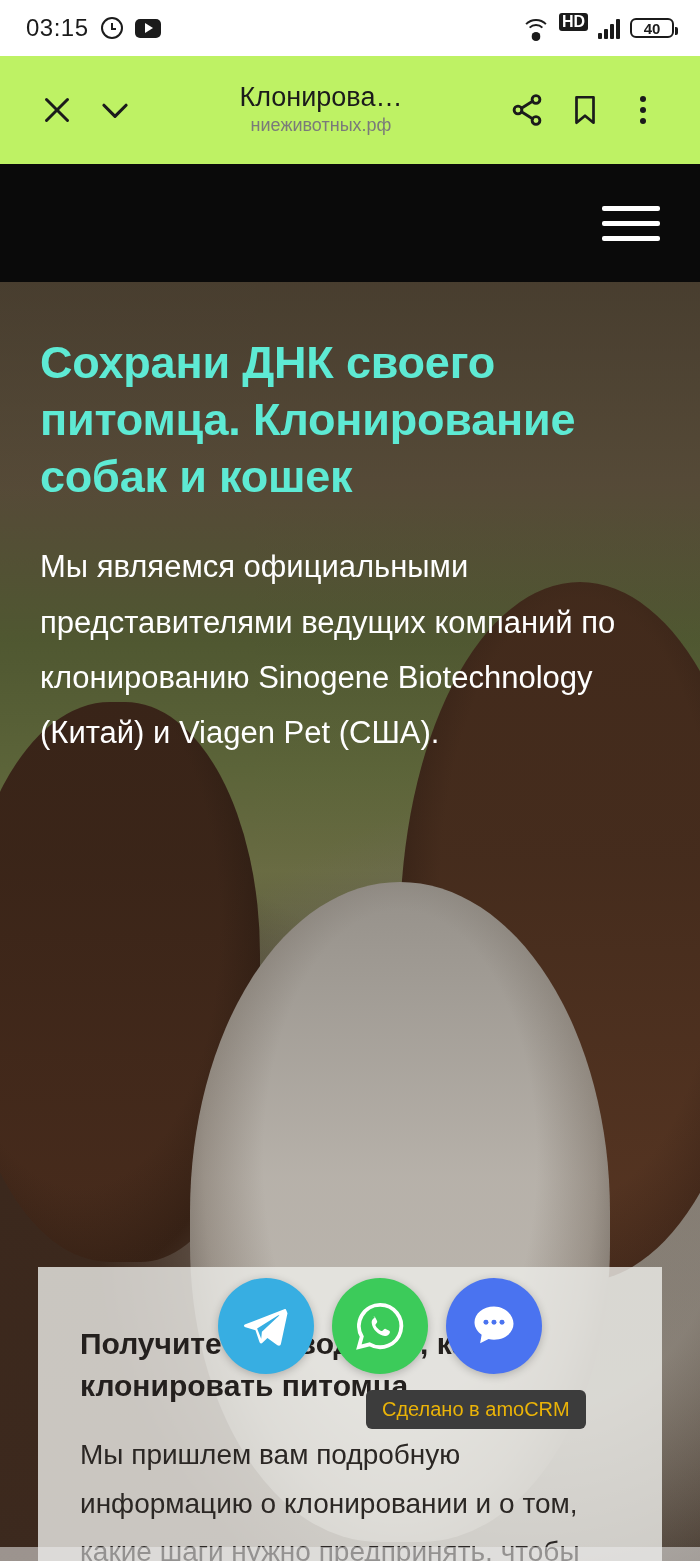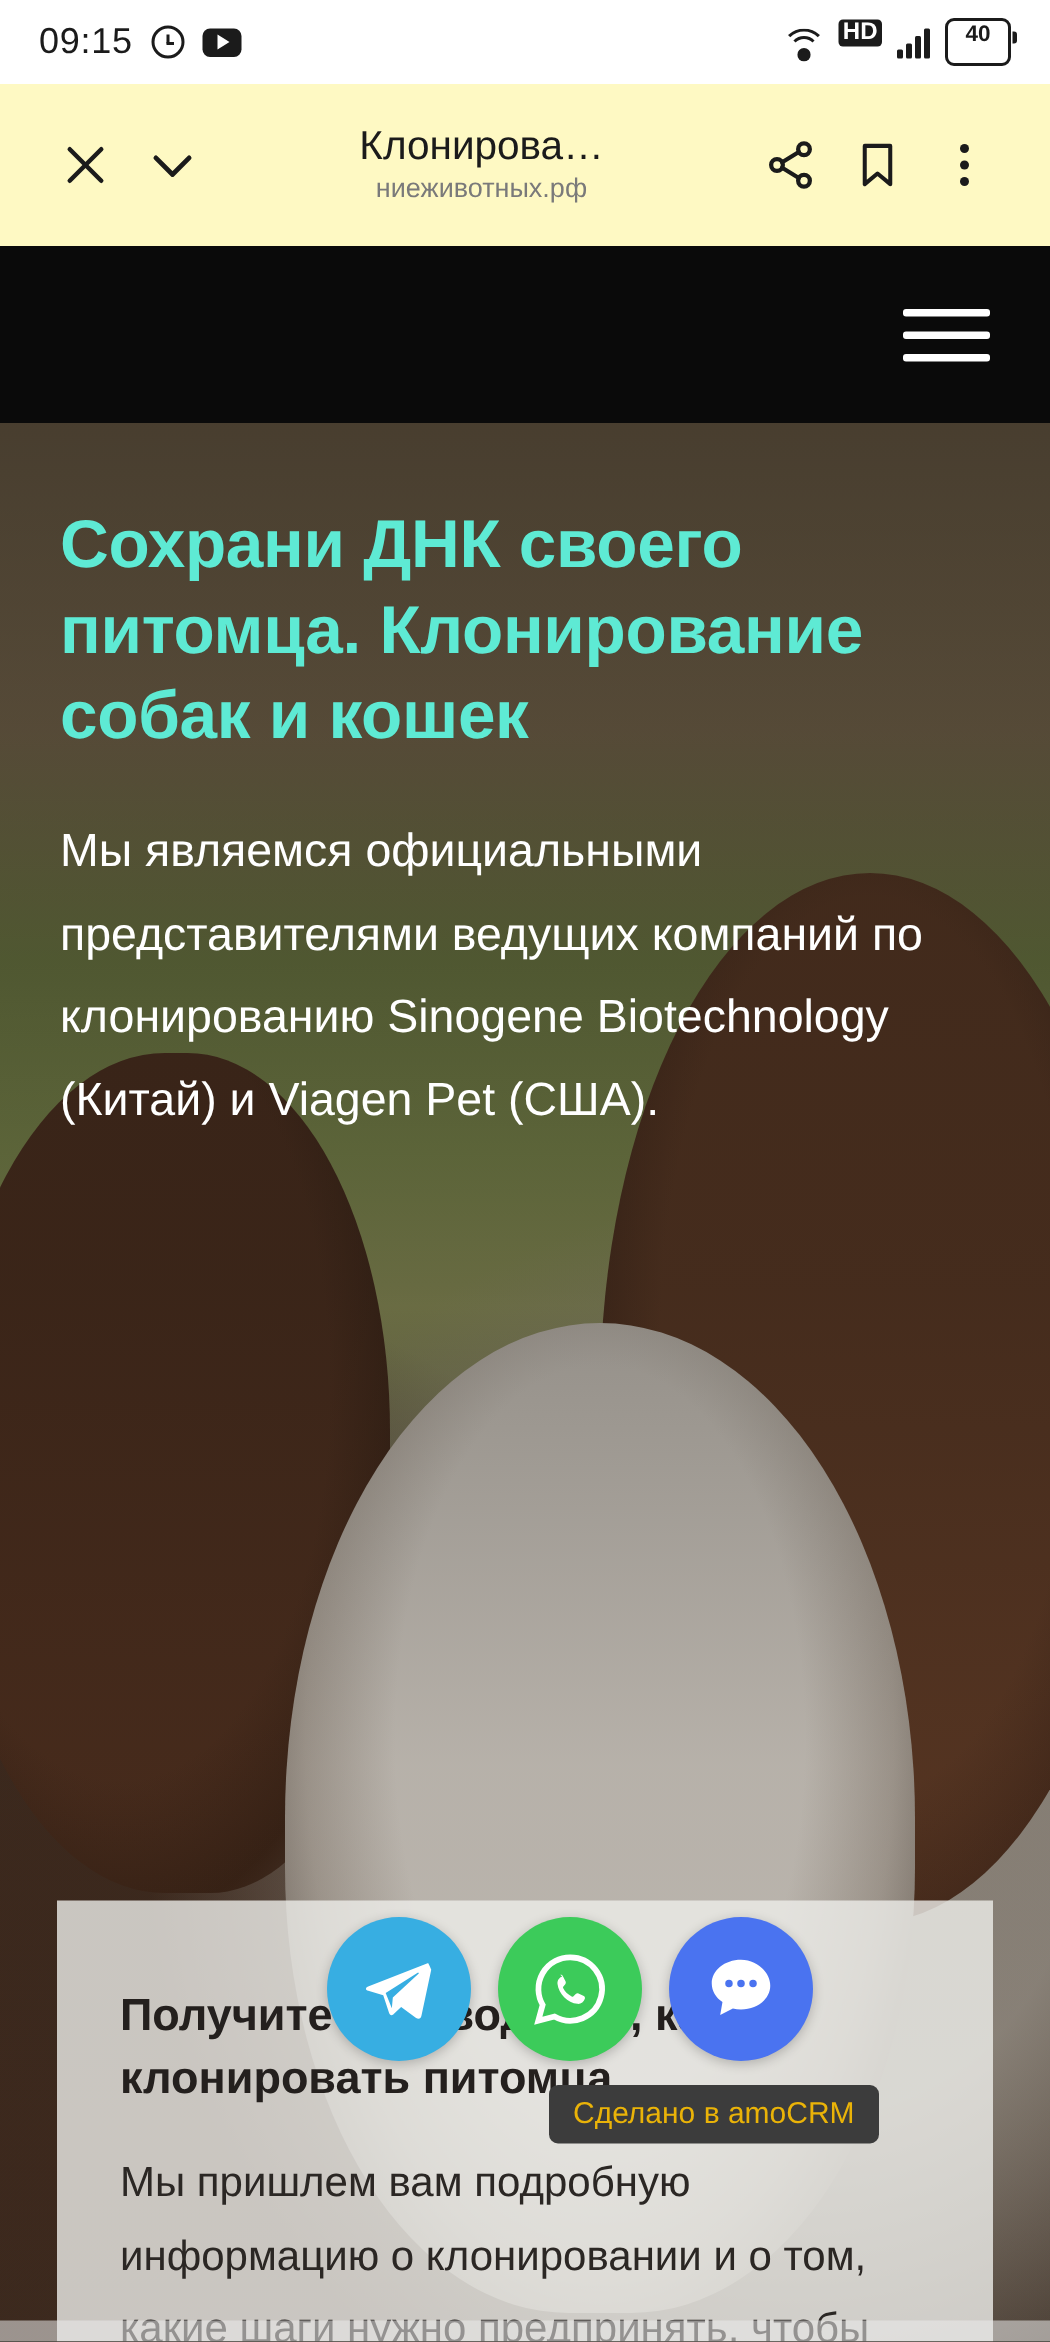--- a/index.html
+++ b/index.html
@@ -112,42 +112,42 @@
     display: block;
     width: 4px;
     background: #1b1b1b;
     border-radius: 1px;
   }
   .signal-icon i:nth-child(1) { height: 6px; }
   .signal-icon i:nth-child(2) { height: 10px; }
   .signal-icon i:nth-child(3) { height: 15px; }
   .signal-icon i:nth-child(4) { height: 20px; }
   .battery {
-    width: 44px; height: 32px;
+    width: 44px; height: 20px;
     border: 2.4px solid #1b1b1b;
     border-radius: 6px;
     position: relative;
     display: flex;
     justify-content: center;
     box-sizing: border-box;
   }
   .battery::after {
     content: "";
     position: absolute;
     right: -6px; top: 7px;
     width: 3px; height: 8px;
     background: #1b1b1b;
     border-radius: 0 2px 2px 0;
   }
   .battery-text { font-size: 15px; color: #1b1b1b; font-weight: 600; }
 
   
   .browser-bar {
     height: 108px;
-    background: #fef9c3;
+    background: #bef264;
     display: flex;
     align-items: center;
     padding: 0 28px;
     box-sizing: border-box;
     gap: 0;
   }
   .bb-icon {
     width: 58px;
     height: 58px;
     display: flex;
@@ -351,21 +351,21 @@
     background: rgba(235,235,235,0.55);
   }
 </style>
 </head>
 <body>
 
 <div class="phone">
 
   <div class="status-bar">
     <div class="status-left">
-      <span class="status-clock">09:15</span>
+      <span class="status-clock">03:15</span>
       <span class="alarm-icon"></span>
       <span class="yt-icon"></span>
     </div>
     <div class="status-right">
       <span class="wifi-icon">
         <span></span>
           <span></span>
           <span class="wifi-dot"></span>
       </span>
       <span class="hd-badge">HD</span>

